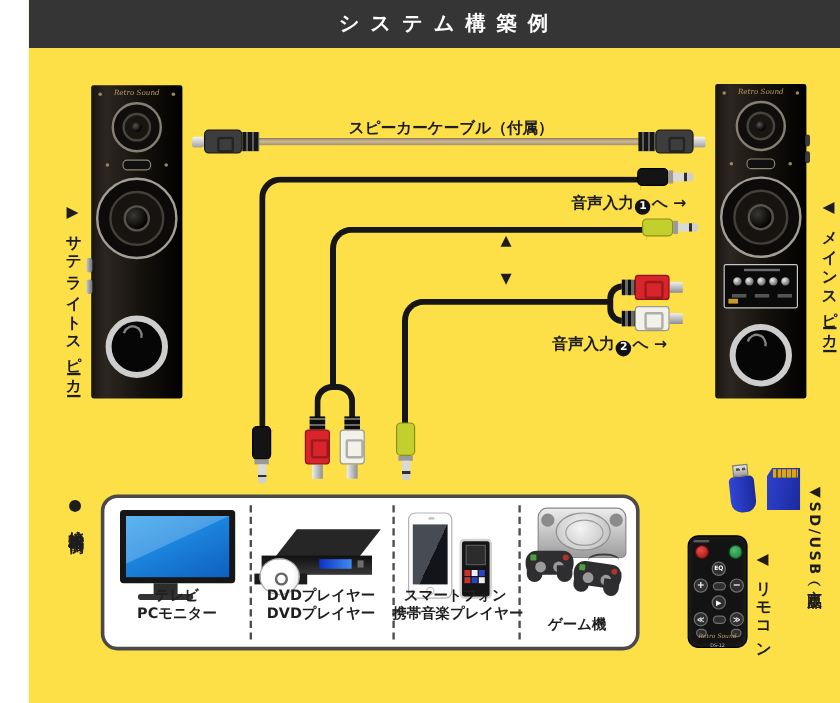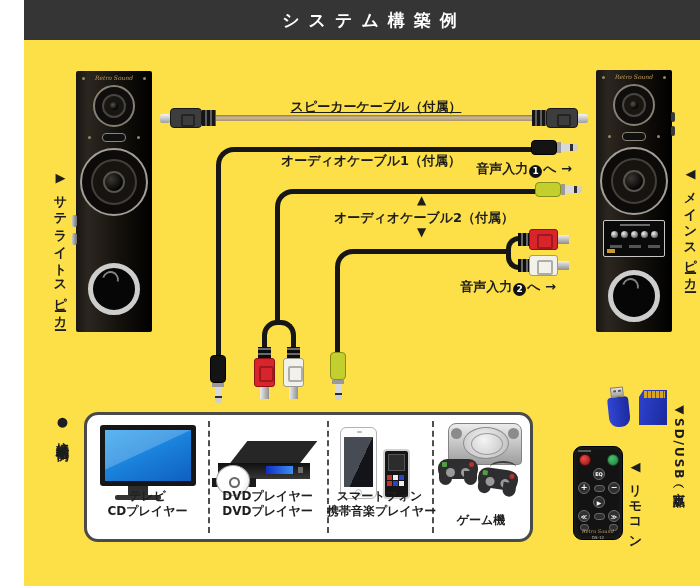--- a/index.html
+++ b/index.html
@@ -252,35 +252,34 @@
     <span class="edgeknob" style="right:-3px;top:56px;"></span>
   </div>
 
   <div class="vlabel" style="left:27px; top:170px;">
     <span>▶</span><span>サテライトスピーカー</span>
   </div>
   <div class="vlabel" style="left:657px; top:166px;">
     <span>◀</span><span>メインスピーカー</span>
   </div>
 
-  <div class="clabel" style="left:252px; top:98px; width:200px;text-decoration:underline;">スピーカーケーブル（付属）</div>
+  <div class="clabel" style="left:252px; top:98px; width:200px;">スピーカーケーブル（付属）</div>
   <div class="spkline"></div>
   <div class="spkplug" style="left:136px; top:108px;">
     <span class="tip"></span>
       <span class="bd"></span>
       <span class="rb"></span>
   </div>
   <div class="spkplug rev" style="left:508px; top:108px;">
     <span class="tip" style="border-radius:0 2px 2px 0;"></span>
       <span class="bd"></span>
       <span class="rb"></span>
   </div>
 
   <div class="lpath" style="left:192px; top:147px; width:318px; height:212px;"></div>
-  <div class="clabel" style="left:247px; top:152px; width:200px;">オーディオケーブル1（付属）</div>
   <div class="mini-r" style="left:507px; top:140px;">
     <span class="b blackp"></span>
       <span class="n"></span>
       <span class="s"></span>
   </div>
   <div class="iolabel" style="left:430px; top:160px; width:118px;">
     <span>音声入力</span><span class="cnum">1</span><span>へ</span> <span>→</span>
   </div>
   <div class="mini-d" style="left:186px; top:355px;">
     <span class="b blackp"></span>
@@ -300,21 +299,20 @@
       <span class="b redp"></span>
       <span class="t"></span>
   </div>
   <div class="rca-d" style="left:259px; top:347px;">
     <span class="g"></span>
       <span class="b whitep"></span>
       <span class="t"></span>
   </div>
 
   <div class="tri" style="left:393px; top:193px;">▲</div>
-  <div class="clabel" style="left:300px; top:209px; width:200px;">オーディオケーブル2（付属）</div>
   <div class="tri" style="left:393px; top:225px;">▼</div>
 
   <div class="lpath" style="left:311px; top:249px; width:175px; height:106px;"></div>
   <div class="bracket"></div>
   <div class="rca-r" style="left:494px; top:229px;">
     <span class="g"></span>
       <span class="b redp"></span>
       <span class="t"></span>
   </div>
   <div class="rca-r" style="left:494px; top:255px;">
@@ -340,21 +338,21 @@
     <span class="dsep" style="left:345px;"></span>
 
     <div class="cell" style="left:0; width:121px;">
       <div class="tv-frame">
           <span class="tv-screen"></span>
         </div>
       <span class="tv-neck"></span>
       <span class="tv-base"></span>
       <div class="dev-label">
         <span style="display:block">テレビ</span>
-        <span style="display:block">CDプレイヤー</span>
+        <span style="display:block">PCモニター</span>
       </div>
     </div>
 
     <div class="cell" style="left:121px; width:119px;">
       <span class="dvd-top"></span>
       <span class="dvd-front"></span>
       <span class="dvd-tray"></span>
       <span class="dvd-disc"></span>
       <span class="dvd-led"></span>
       <span class="dvd-btn"></span>

